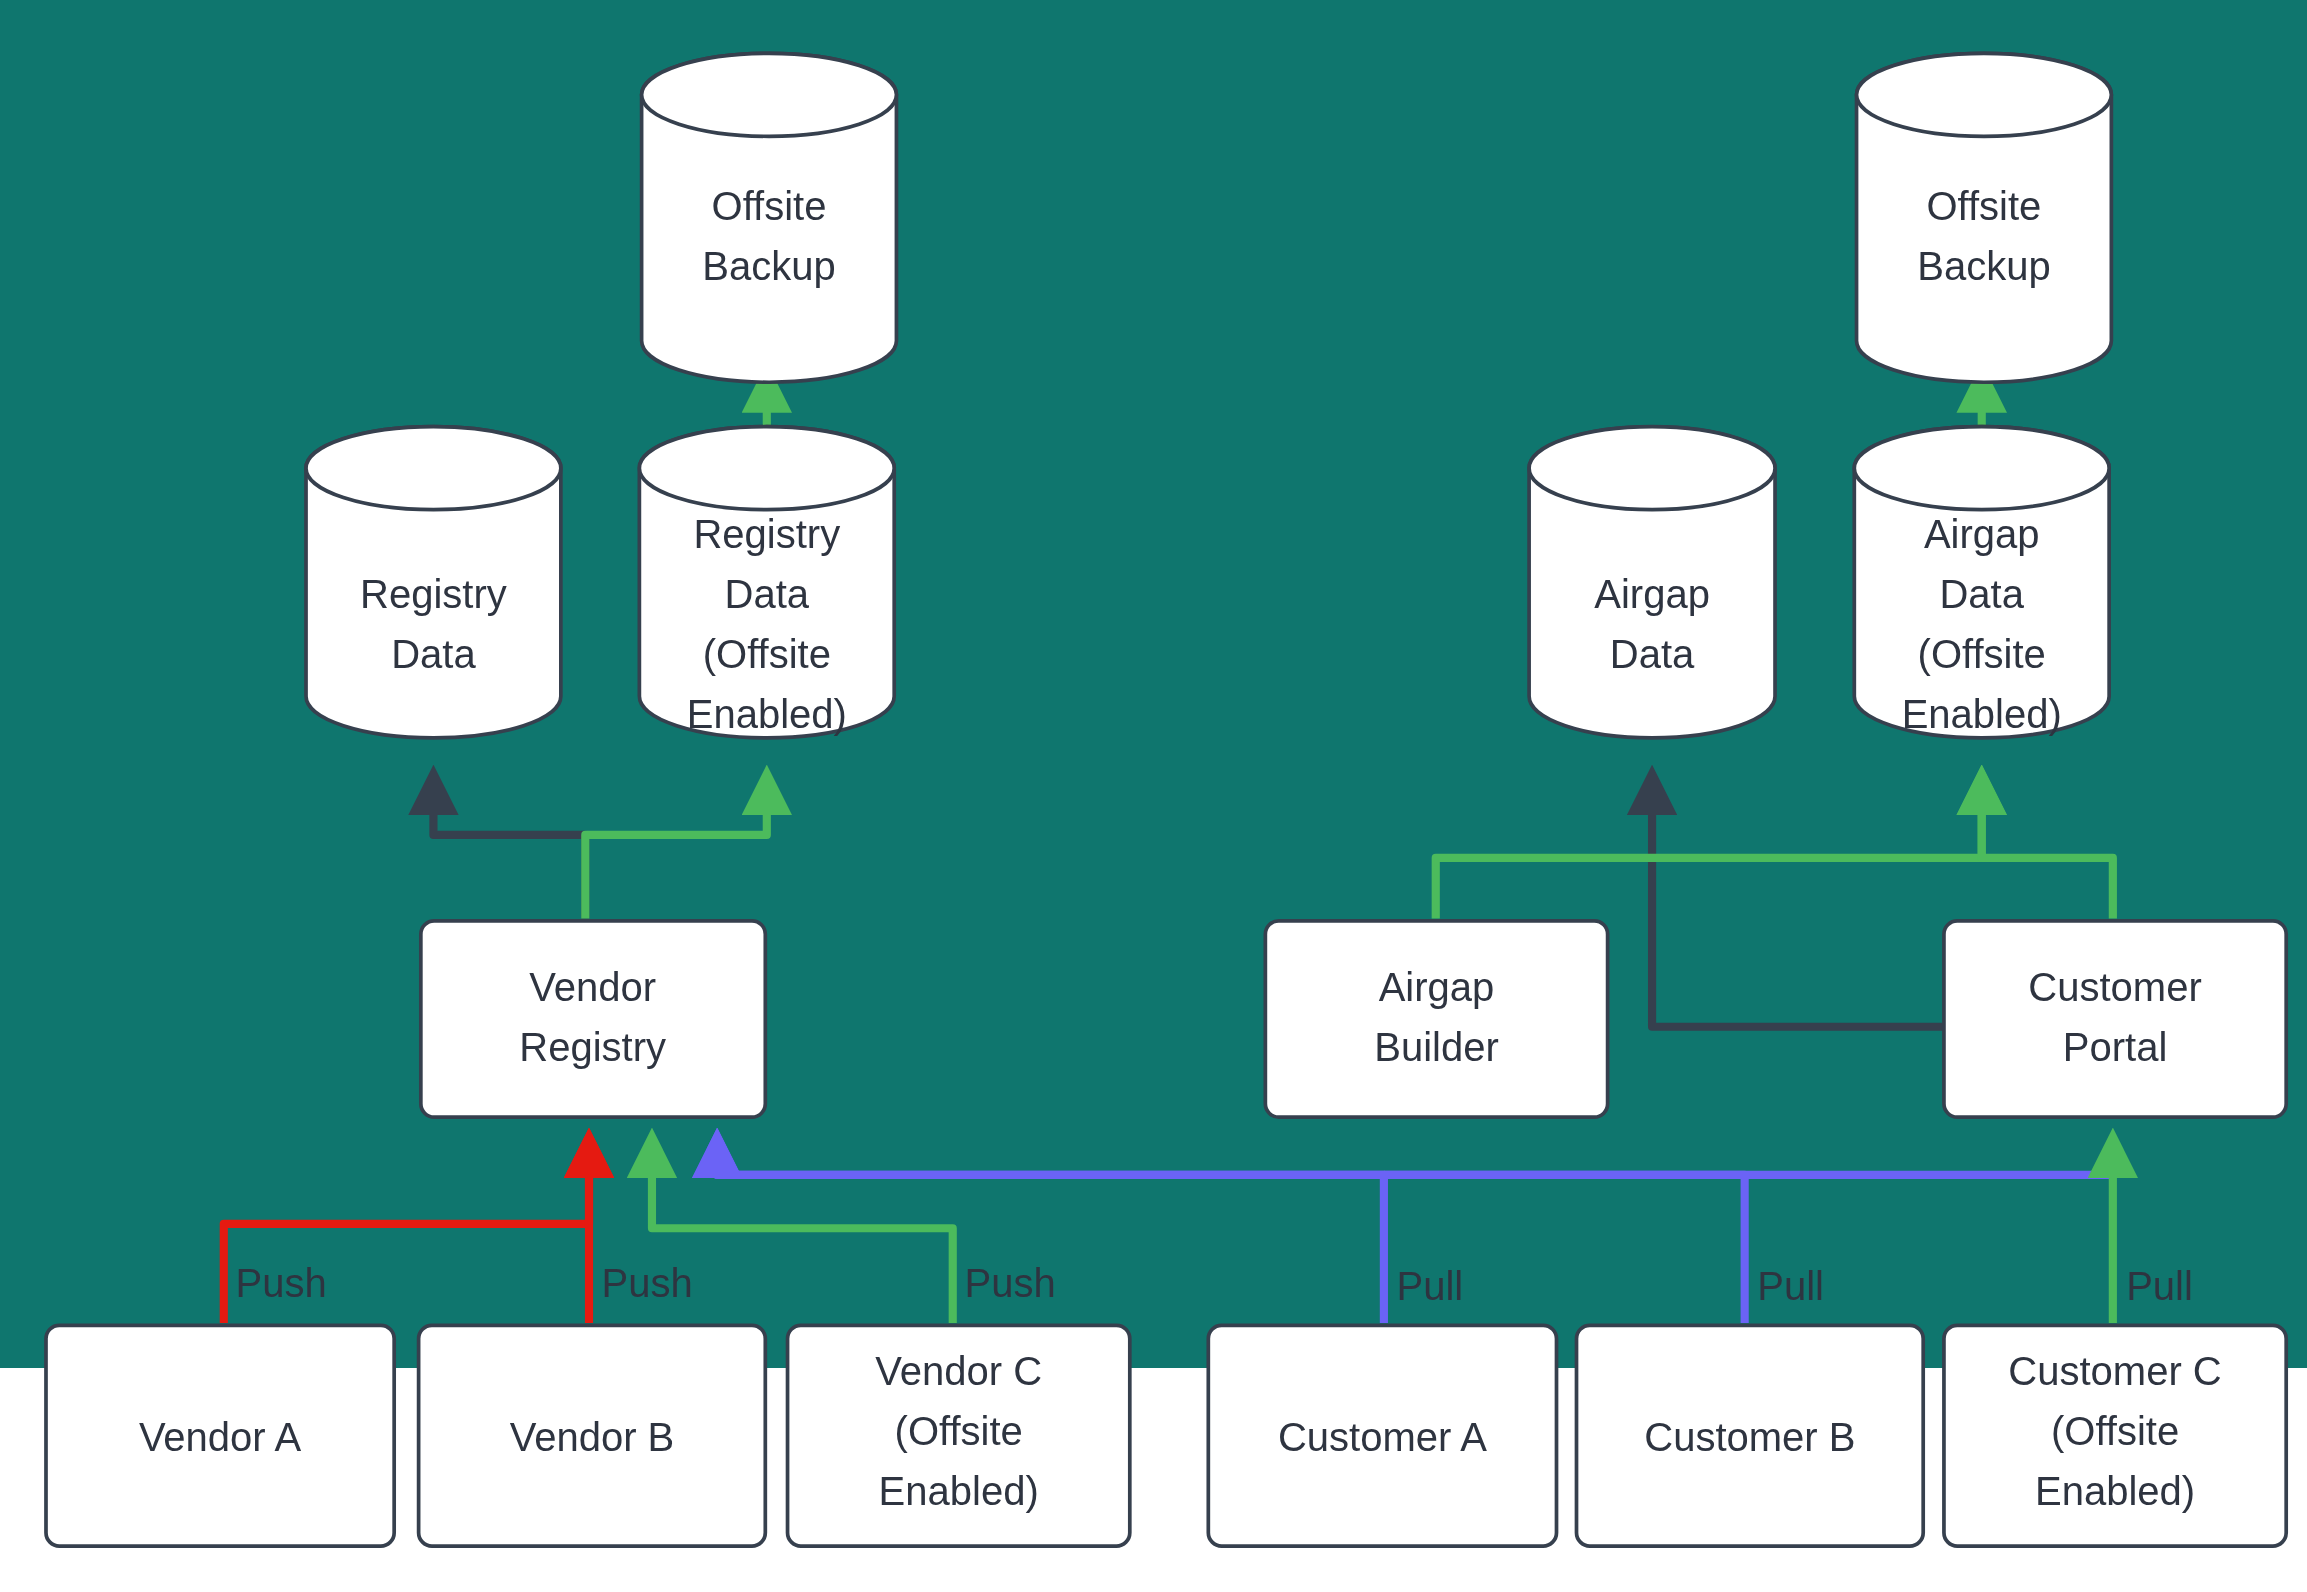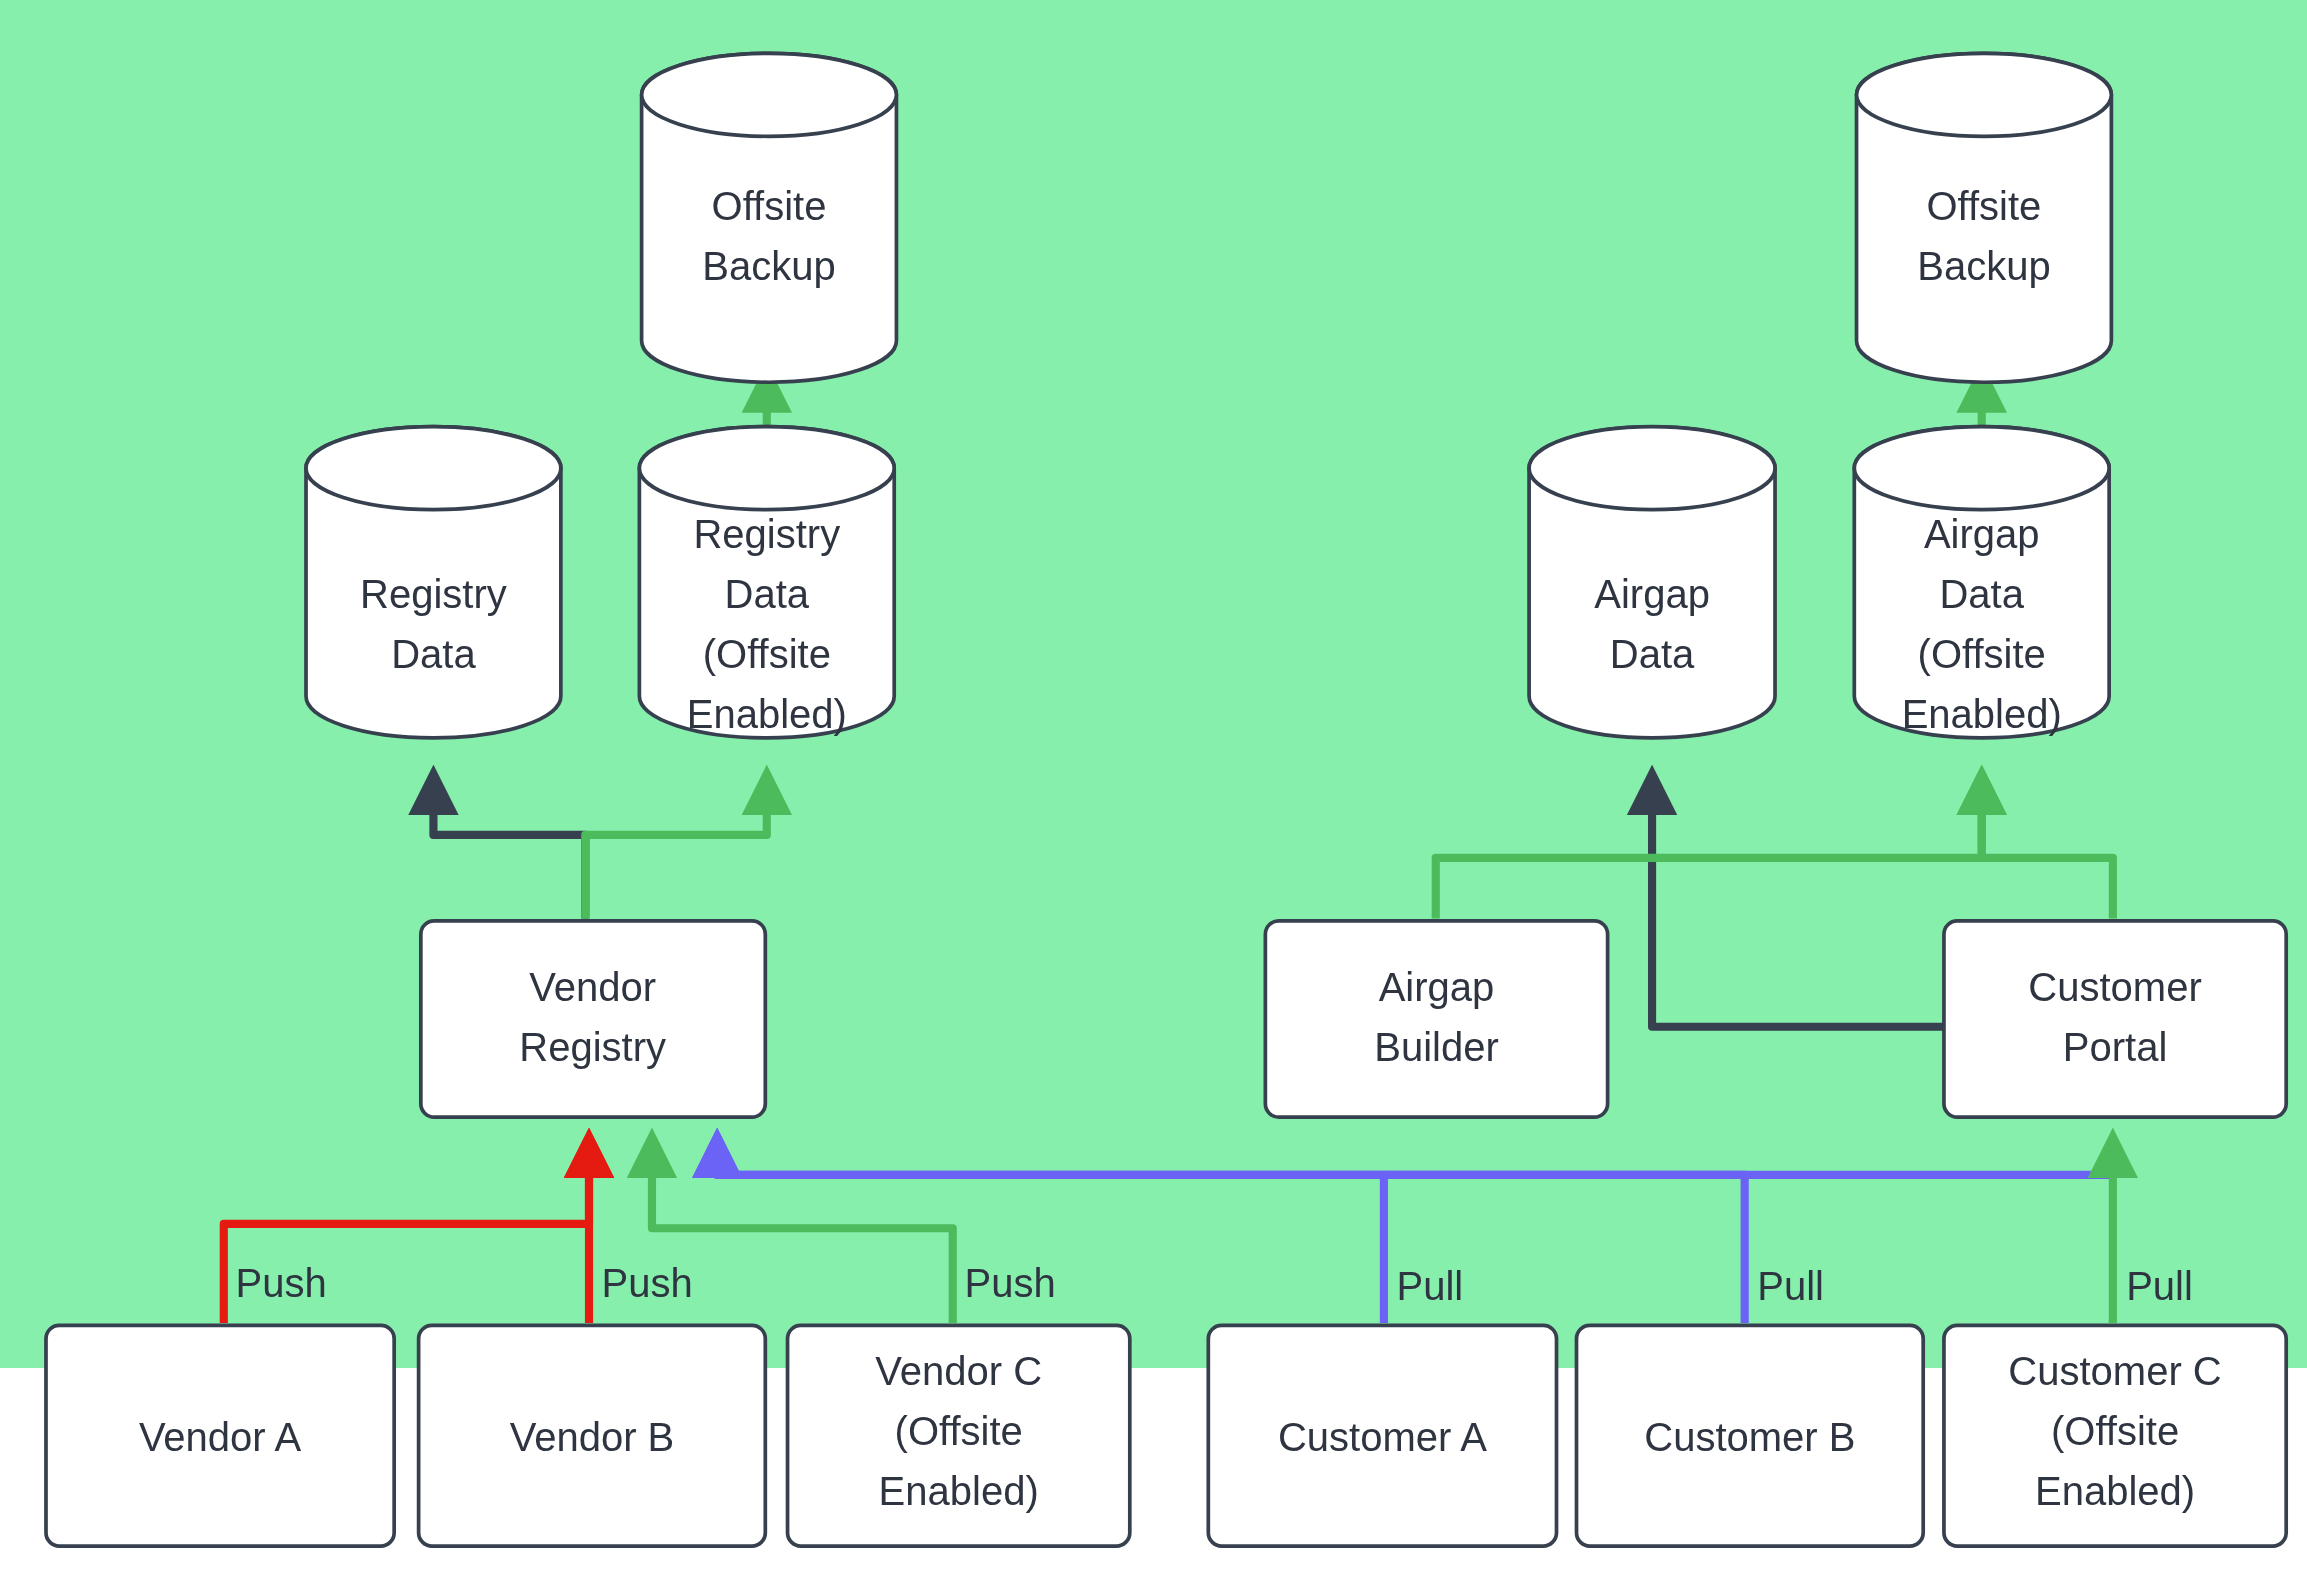--- a/index.html
+++ b/index.html
@@ -10,21 +10,21 @@
   body {
     width: 2307px;
     height: 1592px;
     font-family: "Liberation Sans", sans-serif;
     overflow: hidden;
   }
   #diagram-root {
     position: relative;
     width: 2307px;
     height: 1368px;
-    background: #86efac;
+    background: #0f766e;
   }
   svg.diagram {
     display: block;
     width: 2307px;
     height: 1592px;
   }
   .node-shape {
     fill: #ffffff;
     stroke: #36404E;
     stroke-width: 5;

